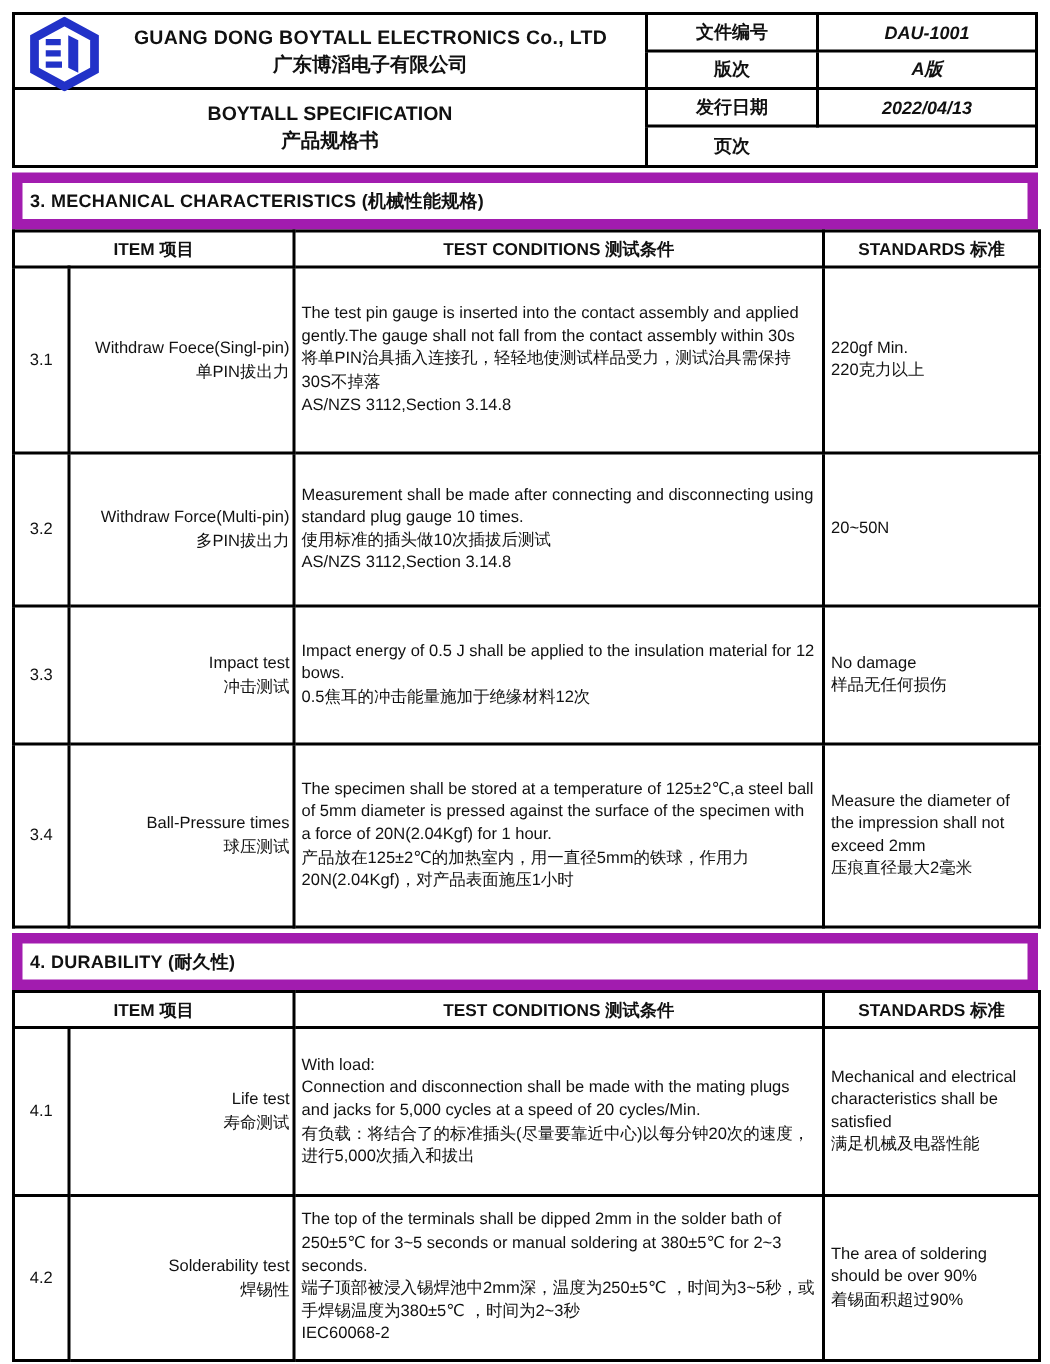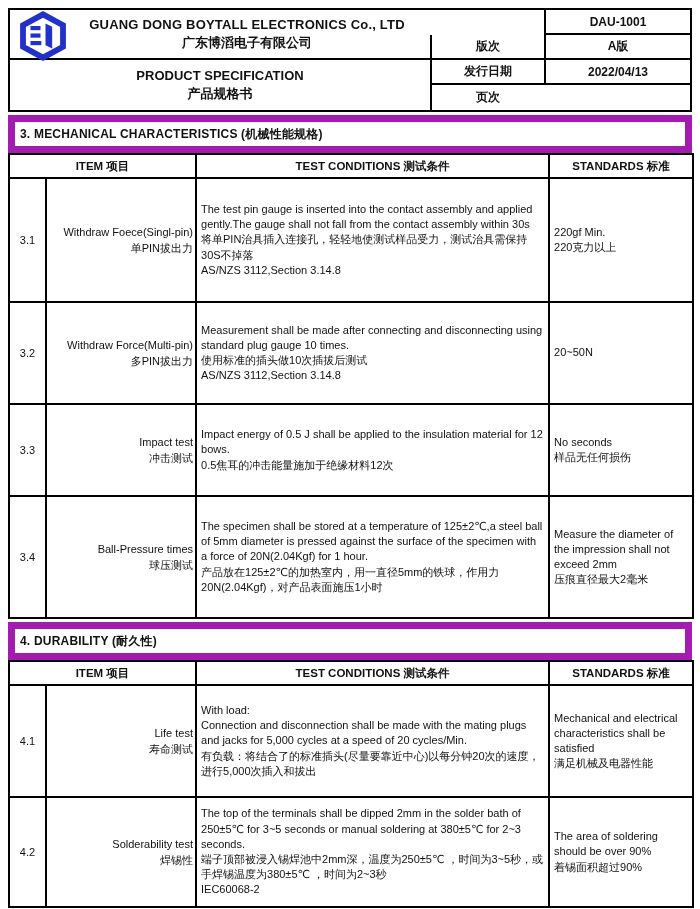--- a/index.html
+++ b/index.html
@@ -28,21 +28,21 @@
   .company-cn { font-weight: bold; font-size: 13px; margin-top: 2px; }
   .doctitle-en { font-weight: bold; font-size: 13px; }
   .doctitle-cn { font-weight: bold; font-size: 13px; margin-top: 2px; }
   .m-label, .m-value {
     display: flex; align-items: center; justify-content: center;
     font-weight: bold; font-size: 12px;
     border-left: 2px solid #000; border-bottom: 2px solid #000;
     white-space: pre;
   }
   .m-label { grid-column: 2; }
-  .m-value { grid-column: 3; }
+  .m-value { grid-column: 3; font-style: italic; }
   .row4 { border-bottom: none; }
 
   
   .gap { height: 3px; }
   .section-title {
     border: 7px solid #a21caf;
     font-weight: bold; font-size: 12px;
     padding: 4px 5px 3px 5px;
     letter-spacing: .2px;
   }
@@ -85,26 +85,27 @@
           <polygon points="30,4 54,17 54,43 30,56 6,43 6,17" fill="none" stroke="#2232c8" stroke-width="7"></polygon>
           <rect x="15" y="18" width="12" height="5" fill="#2232c8"></rect>
           <rect x="15" y="27" width="12" height="5" fill="#2232c8"></rect>
           <rect x="15" y="36" width="13" height="5" fill="#2232c8"></rect>
           <polygon points="33,15 41,19 41,45 33,41" fill="#2232c8"></polygon>
         </svg>
       </span>
       <div class="company-en">GUANG DONG BOYTALL ELECTRONICS Co., LTD</div>
       <div class="company-cn">广东博滔电子有限公司</div>
     </div>
+    <div class="m-label">文件编号</div>
     <div class="m-value">DAU-1001</div>
     <div class="m-label">版次</div>
     <div class="m-value">A版</div>
 
     <div class="h-doctitle">
-      <div class="doctitle-en">PRODUCT SPECIFICATION</div>
+      <div class="doctitle-en">BOYTALL SPECIFICATION</div>
       <div class="doctitle-cn">产品规格书</div>
     </div>
     <div class="m-label">发行日期</div>
     <div class="m-value">2022/04/13</div>
     <div class="m-label row4">页次</div>
   </div>
 
   <div class="gap"></div>
 
   <div class="section-title">3. MECHANICAL CHARACTERISTICS  (机械性能规格)</div>
@@ -141,21 +142,21 @@
 使用标准的插头做10次插拔后测试
 AS/NZS 3112,Section 3.14.8</td>
         <td class="c-std">20~50N</td>
       </tr>
       <tr class="h92">
         <td class="c-num">3.3</td>
         <td class="c-item">Impact test
 冲击测试</td>
         <td class="c-cond">Impact energy of 0.5 J shall be applied to the insulation material for 12 bows.
 0.5焦耳的冲击能量施加于绝缘材料12次</td>
-        <td class="c-std">No seconds
+        <td class="c-std">No damage
 样品无任何损伤</td>
       </tr>
       <tr class="h122">
         <td class="c-num">3.4</td>
         <td class="c-item">Ball-Pressure times
 球压测试</td>
         <td class="c-cond">The specimen shall be stored at a temperature of 125±2℃,a steel ball of 5mm diameter is pressed against the surface of the specimen with a force of 20N(2.04Kgf) for 1 hour.
 产品放在125±2℃的加热室内，用一直径5mm的铁球，作用力20N(2.04Kgf)，对产品表面施压1小时</td>
         <td class="c-std">Measure the diameter of the impression shall not exceed 2mm
 压痕直径最大2毫米</td>

